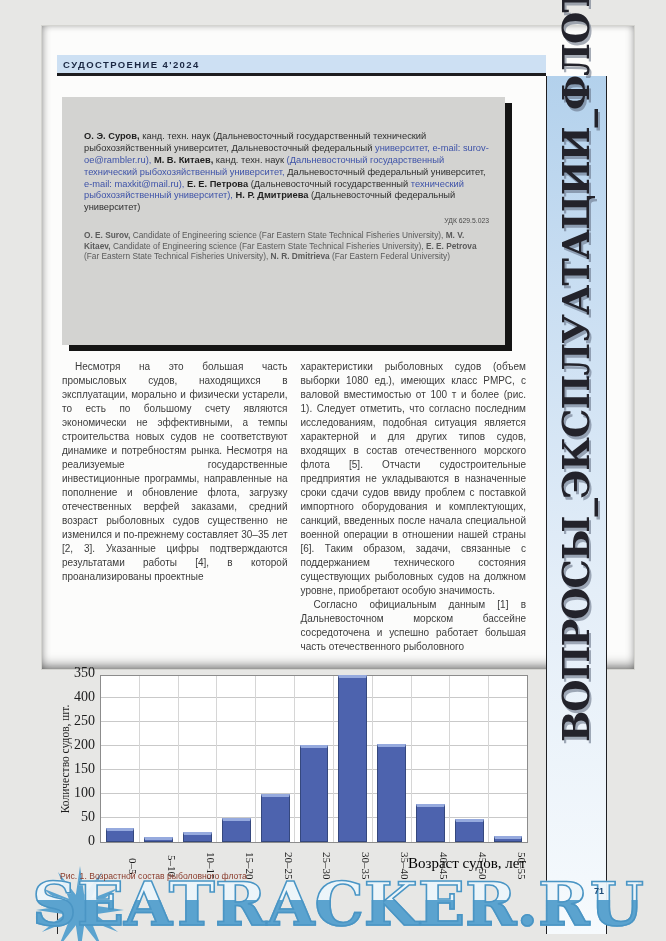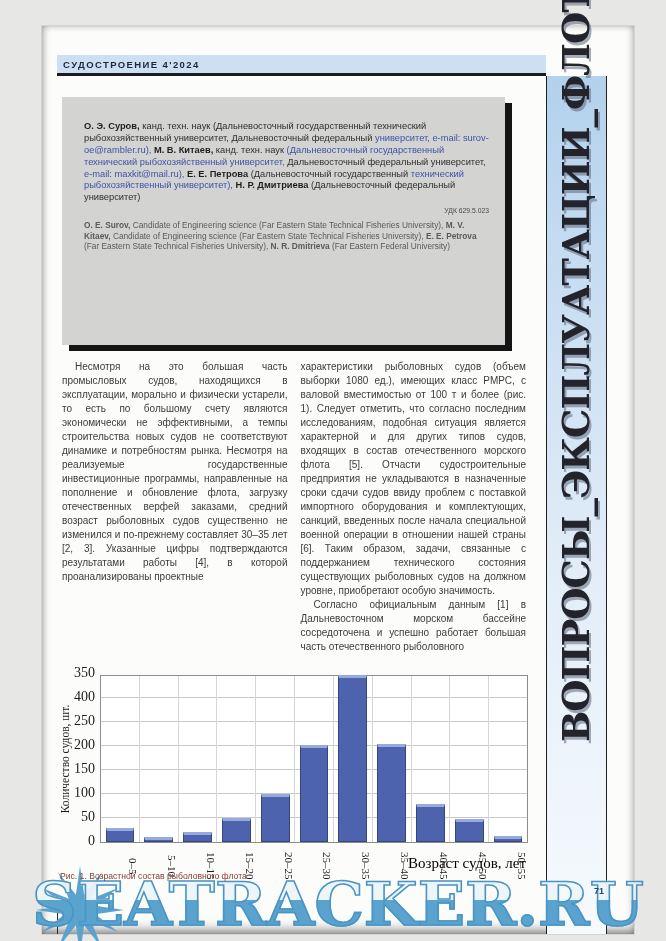--- a/index.html
+++ b/index.html
@@ -2,21 +2,21 @@
 <html><head>
 <meta charset="utf-8">
 <style>
   * { box-sizing: border-box; margin: 0; padding: 0; }
   html,body { width:666px; height:941px; }
   body { font-family:"Liberation Sans", sans-serif; background:#e7e7e5; }
 
   .canvas { position:relative; width:666px; height:941px; background:#e7e7e5; overflow:hidden; }
 
   .page {
-    position:absolute; left:42px; top:26px; width:592px; height:908px;
+    position:absolute; left:42px; top:26px; width:592px; height:643px;
     background:#fcfcfb;
     box-shadow: 0 0 0 1px #d4d4d0,
       inset 4px 0 9px -4px rgba(0,0,0,.30),
       inset -4px 0 9px -4px rgba(0,0,0,.22),
       inset 0 -8px 12px -5px rgba(0,0,0,.50),
       inset 0 4px 8px -5px rgba(0,0,0,.18);
   }
 
   
   .header-bar { position:absolute; left:15px; top:29px; width:489px; height:18px;
@@ -35,21 +35,21 @@
     letter-spacing:-1px; line-height:59px; padding-left:10px;
     color:#23232b; white-space:nowrap;
     text-shadow:-3px 2px 0 rgba(95,105,125,.55);
   }
 
   
   .title-box { position:absolute; left:20px; top:71px; width:443px; height:248px;
     background:#d3d3d1; box-shadow:7px 6px 0 0 #141414; padding:12px 16px 10px 22px; overflow:hidden; }
   .title-ru { font-size:13.5px; font-weight:bold; color:#474747; line-height:1.25;
     letter-spacing:.3px; word-spacing:9px; }
-  .authors-ru { margin-top:12px; font-size:9.3px; line-height:1.28; color:#2e2e2e; }
+  .authors-ru { margin-top:22px; font-size:9.3px; line-height:1.28; color:#2e2e2e; }
   .authors-ru .b { font-weight:bold; color:#1f1f1f; }
   .authors-ru .blue { color:#3d52a8; }
   .udk { margin-top:3px; text-align:right; font-size:6.8px; color:#4a4a4a; }
   .title-en { margin-top:7px; font-size:11px; font-weight:bold; color:#5c5c5c;
     line-height:1.25; word-spacing:6px; letter-spacing:.2px; }
   .authors-en { margin-top:6px; font-size:8.3px; line-height:1.28; color:#5a5a5a; }
   .authors-en .b { font-weight:bold; }
 
   
   .body-cols { position:absolute; left:20px; top:334px; width:464px; display:flex; gap:13px; }

